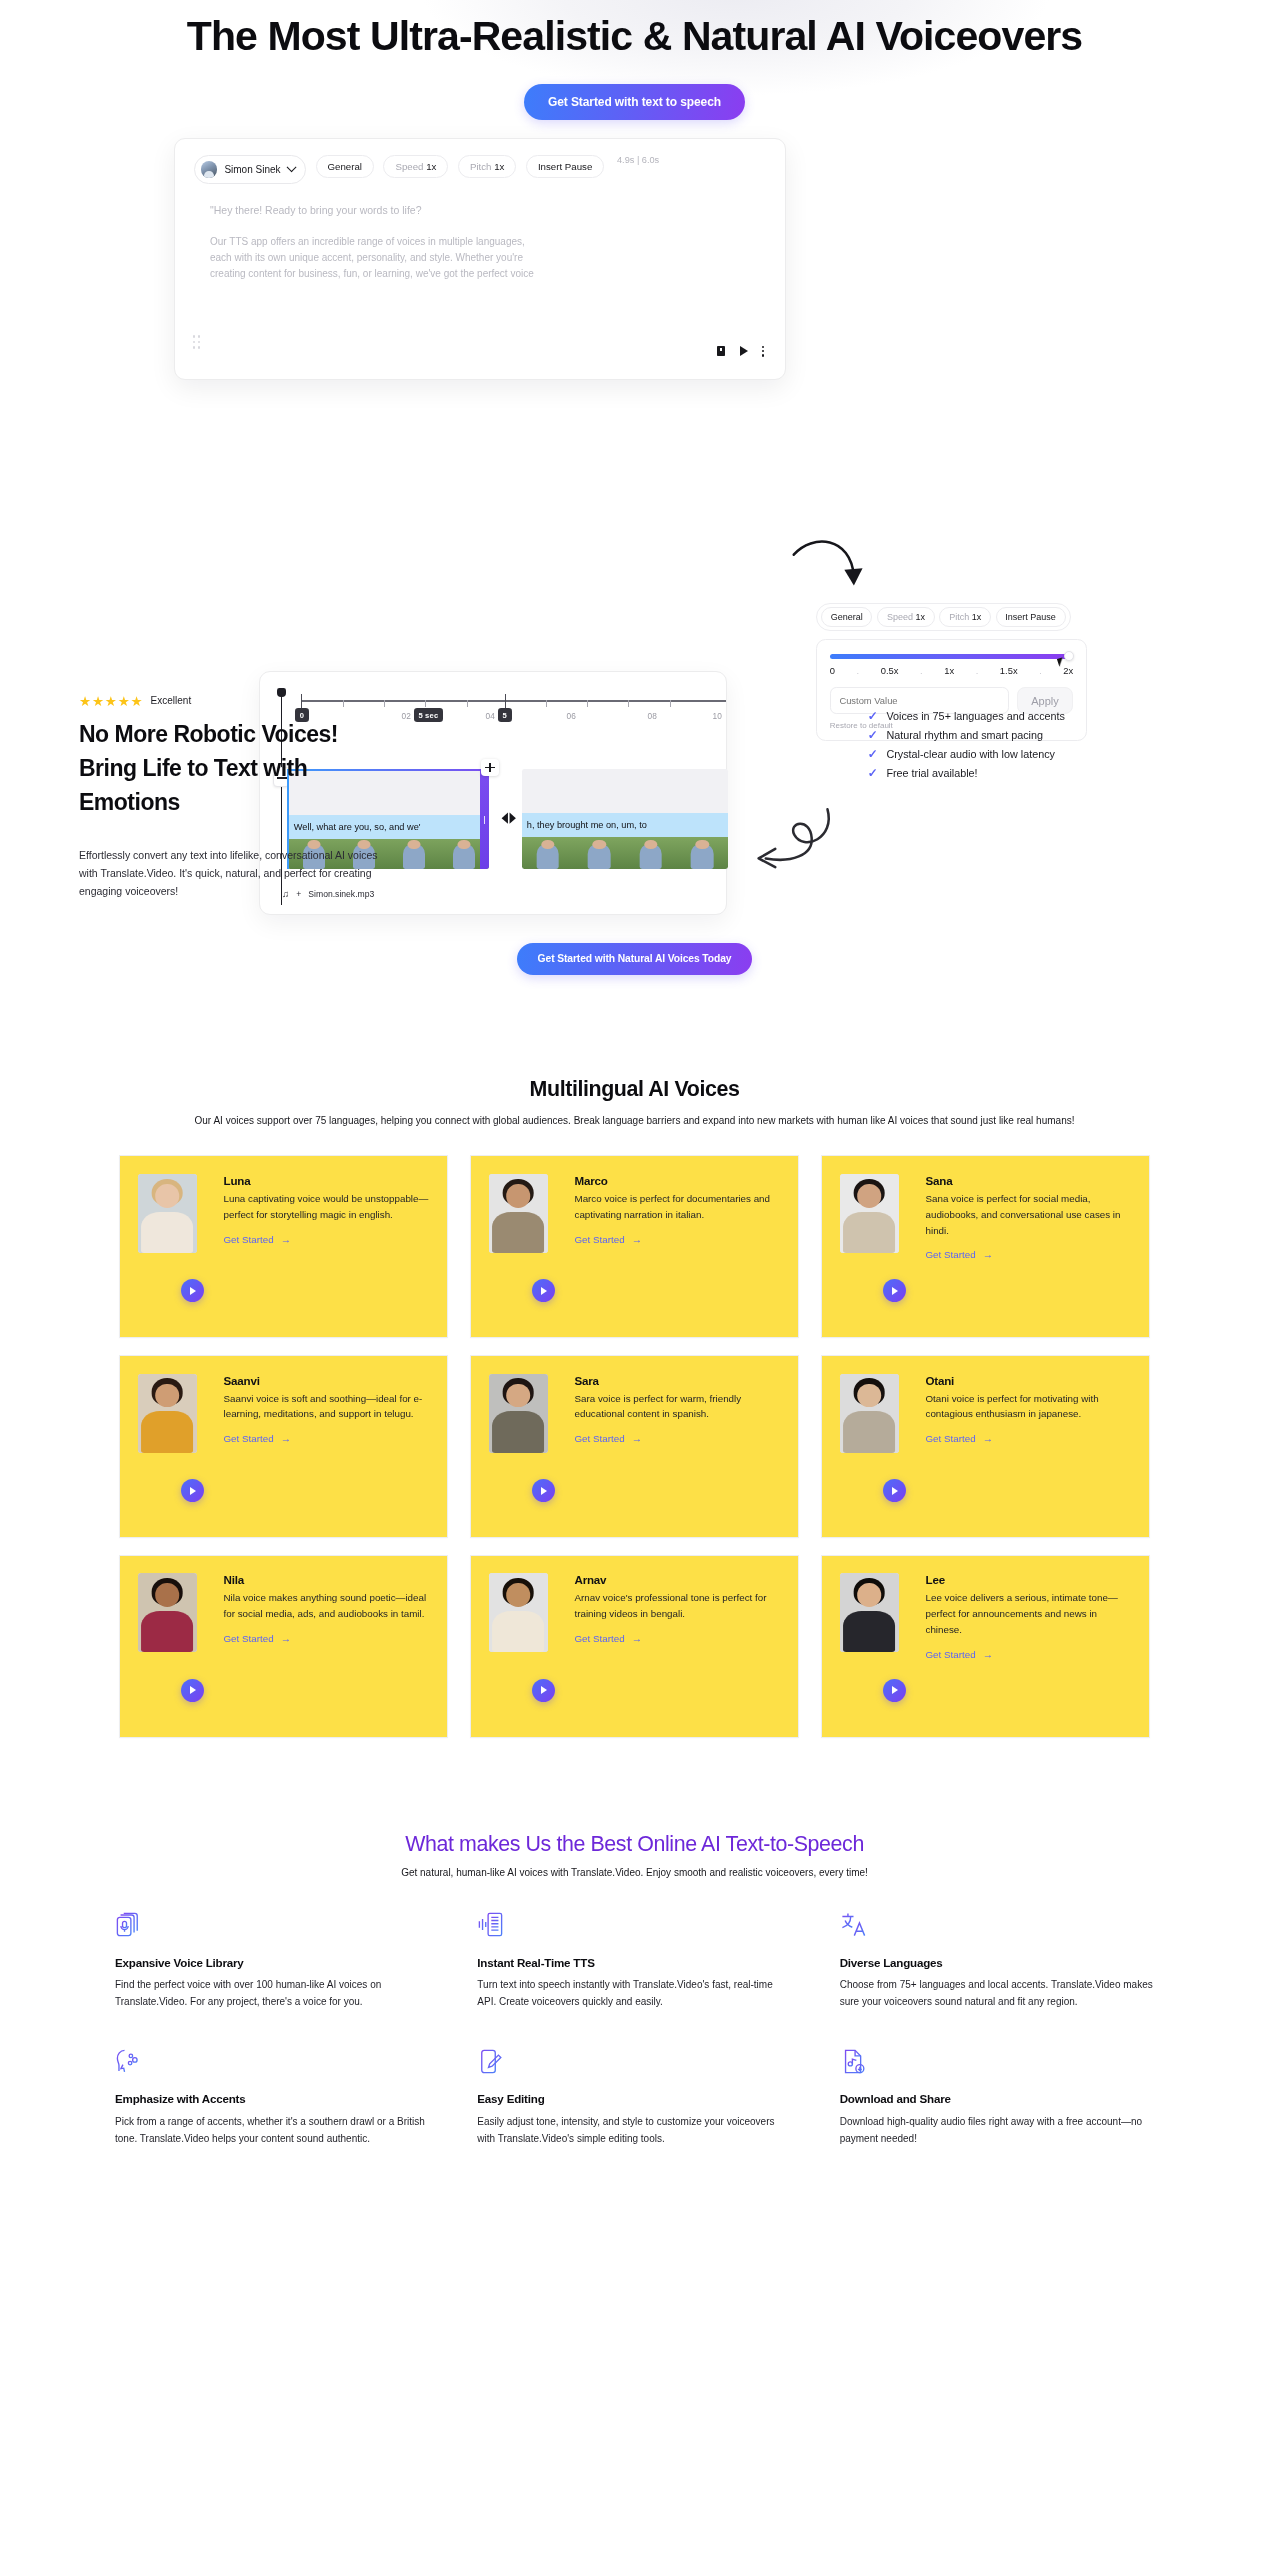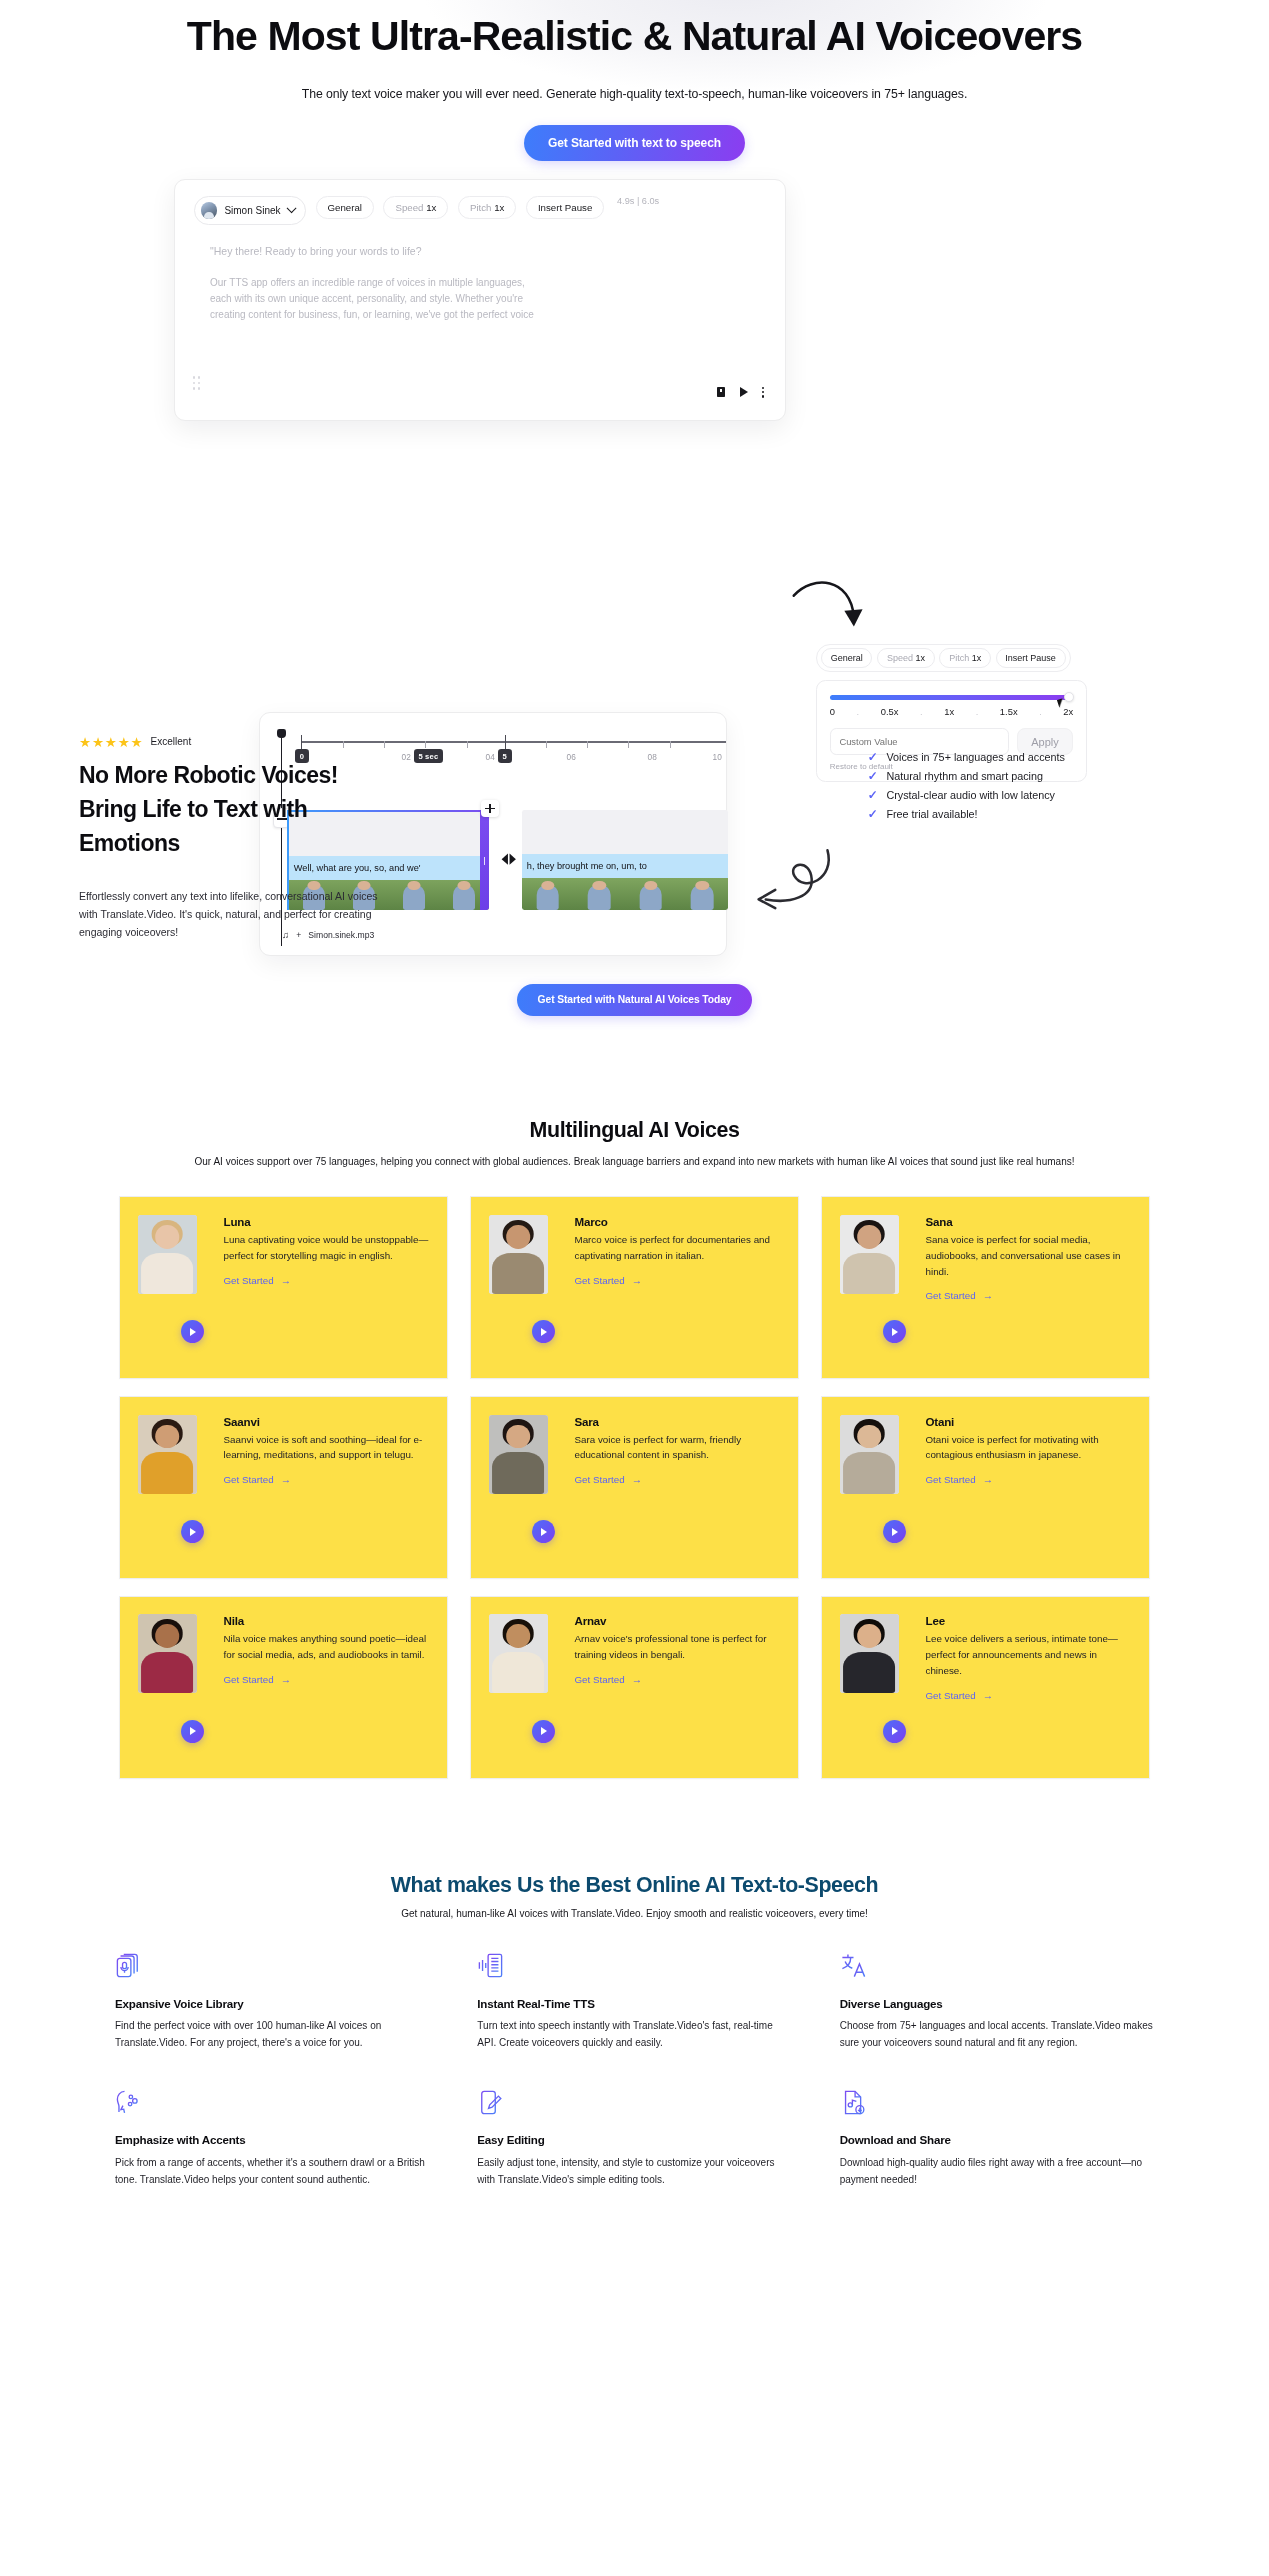--- a/index.html
+++ b/index.html
@@ -305,36 +305,35 @@
   .vname { font-size: 11.6px; font-weight: 700; color: #101014; letter-spacing: -0.2px; }
   .vdesc { margin-top: 4px; font-size: 9.8px; line-height: 1.62; color: #1e1e25; }
   .vlink {
     margin-top: 11px; display: inline-flex; align-items: center; gap: 7.1px;
     font-size: 9.8px; color: #5b63f6; cursor: pointer;
   }
   .vlink .arr { font-size: 10.3px; }
 
   
   .sec4 { margin-top: 94px; text-align: center; }
-  .sec4-title { font-size: 21.4px; font-weight: 700; letter-spacing: -0.4px; color: #0c4a6e; }
+  .sec4-title { font-size: 21.4px; font-weight: 400; letter-spacing: -0.4px; color: #6d28d9; }
   .sec4-sub { margin-top: 10.3px; font-size: 10px; color: #17171c; }
   .feat-grid {
     width: 1039px; margin: 33px auto 0 auto; text-align: left;
     display: grid; grid-template-columns: repeat(3, 1fr); gap: 38px 48px;
   }
   .feat-icon { width: 27px; height: 27px; margin-bottom: 17.5px; }
   .feat-title { font-size: 11.6px; font-weight: 700; color: #0c0c10; letter-spacing: -0.2px; }
   .feat-desc { margin-top: 7.1px; font-size: 10px; line-height: 1.72; color: #1e1e25; max-width: 349px; }
 </style>
 </head>
 <body>
 
 <section class="hero">
   <h1 class="hero-title">The Most Ultra-Realistic &amp; Natural AI Voiceovers</h1>
-  <p class="hero-sub">The only text voice maker you will ever need. Generate high-quality text-to-speech, human-like voiceovers in 75+ languages.</p>
   <button class="btn-gradient hero-cta">Get Started with text to speech</button>
 </section>
 
 <section class="mockups">
 
   <div class="editor-card">
     <div class="editor-toolbar">
       <div class="voice-chip">
         <span class="voice-avatar"></span>
         <span class="voice-name">Simon Sinek</span>

